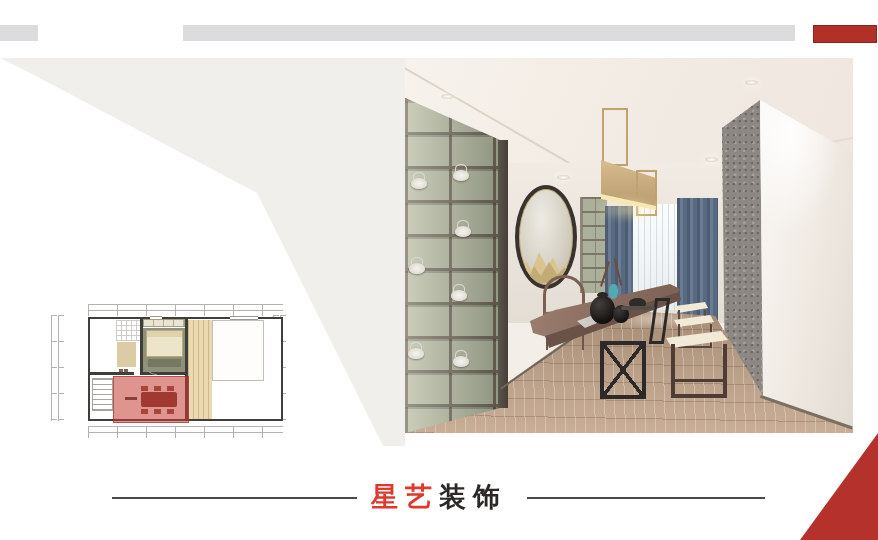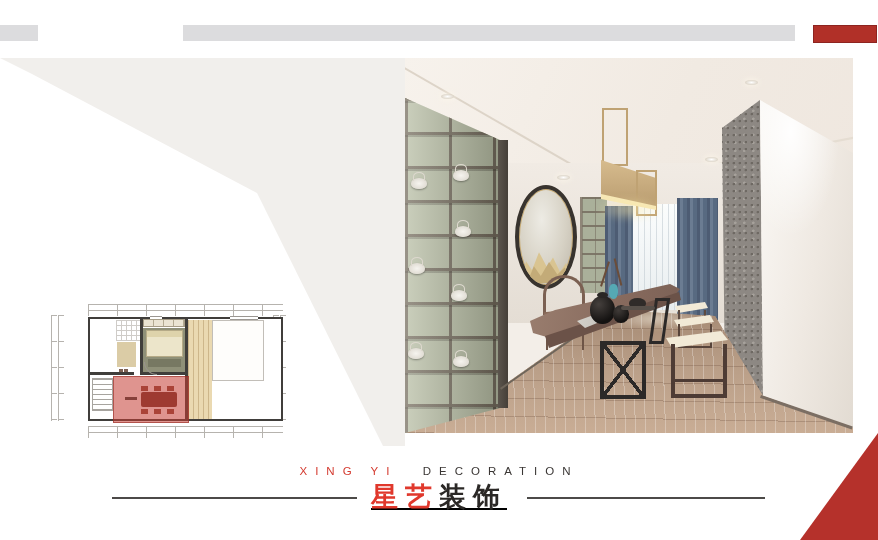--- a/index.html
+++ b/index.html
@@ -134,21 +134,21 @@
   .p-lamp-glow{left:196px;top:130px;width:55px;height:22px;background:#f7e8b6;
     clip-path:polygon(0 6px,55px 18px,55px 22px,0 11px);}
   .p-lamp-halo{left:190px;top:138px;width:70px;height:26px;background:radial-gradient(ellipse,rgba(250,232,170,.55),transparent 70%);filter:blur(3px);}
   .p-dl{width:13px;height:5px;border-radius:50%;background:radial-gradient(#ffffff,#d8cfc0 80%);box-shadow:0 0 6px 1px rgba(255,250,235,.7);}
   .p-dl1{left:36px;top:36px;} .p-dl2{left:152px;top:117px;} .p-dl3{left:300px;top:99px;} .p-dl4{left:340px;top:22px;}
 
   
   .brand-en{left:0;top:465px;width:878px;text-align:center;font-size:11.5px;letter-spacing:8px;white-space:nowrap;}
   .brand-en .en-red{color:#d43b30;}
   .brand-en .en-dark{color:#3a3634;margin-left:14px;}
-  .brand-cn{left:0;top:479px;width:878px;text-align:center;font-size:27px;font-weight:bold;letter-spacing:7px;white-space:nowrap;text-decoration:underline;}
+  .brand-cn{left:0;top:479px;width:878px;text-align:center;font-size:27px;font-weight:bold;letter-spacing:7px;white-space:nowrap;}
   .brand-cn .cn-red{color:#e0382c;}
   .brand-cn .cn-dark{color:#2b2826;}
   .rule{top:497px;height:2px;background:#4c4a48;}
   .rule-l{left:112px;width:245px;}
   .rule-r{left:527px;width:238px;}
 
   
   .corner-triangle{left:795px;top:430px;width:83px;height:110px;background:#b5312b;
     clip-path:polygon(5px 110px,83px 3px,83px 110px);}
 </style>
@@ -252,24 +252,20 @@
     <div class="abs p-lamp"></div>
     <div class="abs p-rod2"></div>
     <div class="abs p-lamp-glow"></div>
     <div class="abs p-lamp-halo"></div>
     <div class="abs p-dl p-dl1"></div>
     <div class="abs p-dl p-dl2"></div>
     <div class="abs p-dl p-dl3"></div>
     <div class="abs p-dl p-dl4"></div>
   </div>
 
-  <div class="abs brand-en">
-    <span class="en-red">XING YI</span>
-    <span class="en-dark">DECORATION</span>
-  </div>
   <div class="abs rule rule-l"></div>
   <div class="abs rule rule-r"></div>
   <div class="abs brand-cn">
     <span class="cn-red">星艺</span><span class="cn-dark">装饰</span>
   </div>
 
   <div class="abs corner-triangle"></div>
 
 </div>
 

